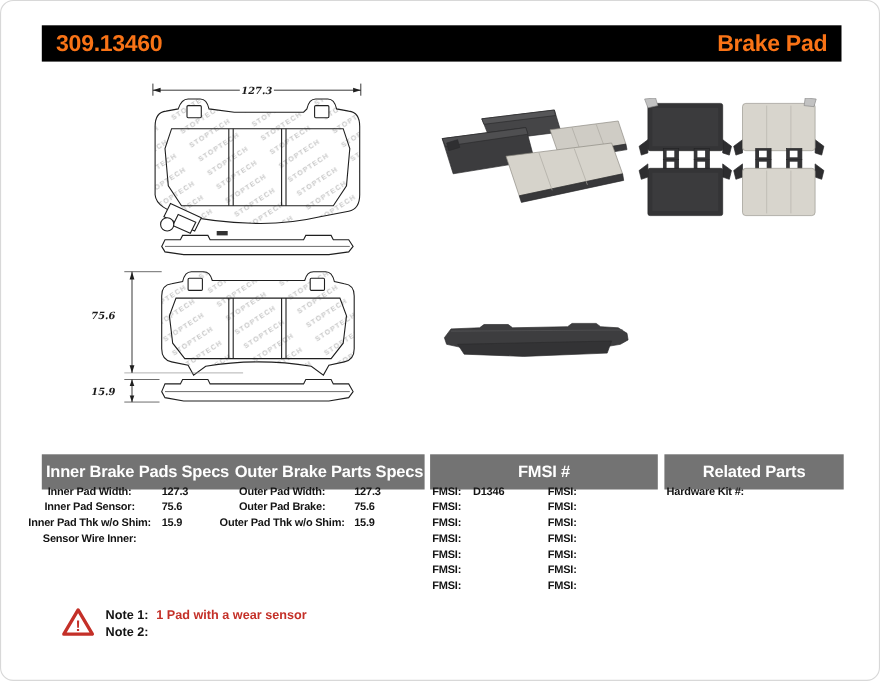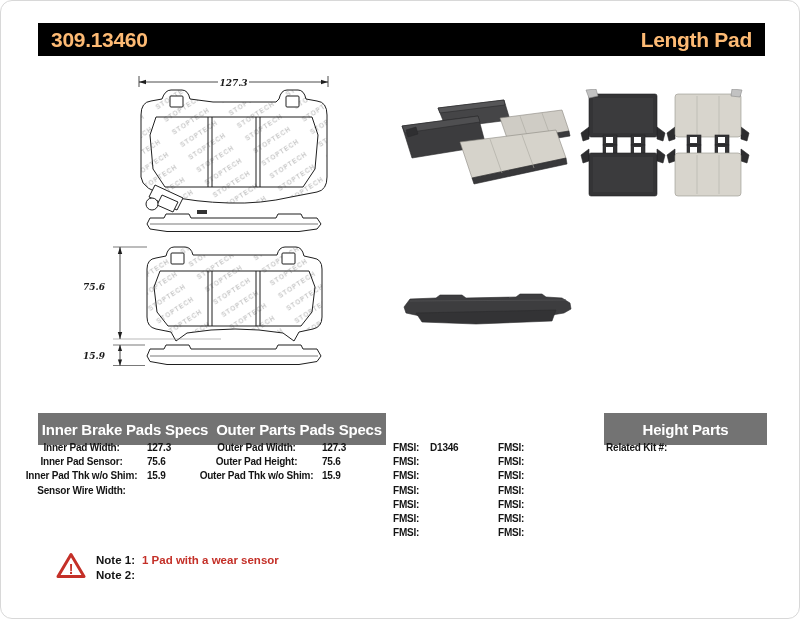--- a/index.html
+++ b/index.html
@@ -4,21 +4,21 @@
 <style>
   html,body{margin:0;padding:0;background:#fff;}
   .page{
     position:relative;width:800px;height:619px;background:#fff;
     font-family:"Liberation Sans",sans-serif;overflow:hidden;
     border:1px solid #d8d8d8;border-radius:12px;box-sizing:border-box;
   }
   
   .header-bar{
     position:absolute;left:37px;top:22px;width:727px;height:33px;background:#000;
-    color:#fdba74;display:flex;justify-content:space-between;align-items:center;
+    color:#f97316;display:flex;justify-content:space-between;align-items:center;
     padding:12px 13px;box-sizing:border-box;font-weight:bold;font-size:21px;letter-spacing:-0.3px;
   }
   
   .section-bar{
     position:absolute;top:412px;height:32px;background:#737373;color:#fff;
     display:flex;align-items:center;justify-content:center;
     font-weight:bold;font-size:15px;letter-spacing:-0.2px;
   }
   .bar-pads{left:37px;width:348px;}
   .bar-pads .half{flex:1;text-align:center;}
@@ -51,21 +51,21 @@
   .photo-edge{position:absolute;left:395px;top:288px;}
   .dim-text{font-family:"DejaVu Serif",serif;font-style:italic;font-weight:bold;font-size:9px;fill:#1a1a1a;}
 </style>
 </head>
 <body>
 
 <div class="page">
 
   <div class="header-bar">
     <span>309.13460</span>
-    <span>Length Pad</span>
+    <span>Brake Pad</span>
   </div>
 
   <svg class="drawing" width="280" height="325" viewBox="0 0 280 325">
     <defs>
       <pattern id="wm" width="58" height="15" patternUnits="userSpaceOnUse" patternTransform="rotate(-33)">
         <text x="2" y="10" font-size="6.5" font-weight="bold" fill="#c8c8c8" font-family="Liberation Sans, sans-serif" letter-spacing="1">STOPTECH</text>
       </pattern>
     </defs>
 
     <g stroke="#1f1f1f" stroke-width="0.8">
@@ -207,52 +207,55 @@
   </svg>
 
   <svg class="photo-edge" width="180" height="42" viewBox="0 0 180 42">
     <path d="M8 18 L14 10 L40 9 L44 6 L66 6 L70 9 L120 8 L124 5 L146 5 L150 8 L166 9 L174 14 L175 20 L168 24 L150 27 L120 28 L60 29 L24 27 L10 24 Z" fill="#3d3d3f" stroke="#2b2b2d" stroke-width="0.6"></path>
     <path d="M20 24 L160 21 L156 32 L80 35 L26 33 Z" fill="#333335" stroke="#2b2b2d" stroke-width="0.6"></path>
     <line x1="14" y1="12" x2="170" y2="11" stroke="#4e4e50" stroke-width="1"></line>
   </svg>
 
   <div class="section-bar bar-pads">
     <span class="half">Inner Brake Pads Specs</span>
-    <span class="half">Outer Parts Pads Specs</span>
+    <span class="half">Outer Brake Parts Specs</span>
+  </div>
+  <div class="section-bar bar-fmsi">
+    <span>FMSI #</span>
   </div>
   <div class="section-bar bar-related">
-    <span>Height Parts</span>
+    <span>Related Parts</span>
   </div>
 
   <div class="spec-col inner-col">
     <div class="spec-row">
       <span class="spec-label">Inner Pad Width:</span>
       <span class="spec-value">127.3</span>
     </div>
     <div class="spec-row">
       <span class="spec-label">Inner Pad Sensor:</span>
       <span class="spec-value">75.6</span>
     </div>
     <div class="spec-row">
       <span class="spec-label">Inner Pad Thk w/o Shim:</span>
       <span class="spec-value">15.9</span>
     </div>
     <div class="spec-row">
-      <span class="spec-label">Sensor Wire Width:</span>
+      <span class="spec-label">Sensor Wire Inner:</span>
       <span class="spec-value"></span>
     </div>
   </div>
 
   <div class="spec-col outer-col">
     <div class="spec-row">
       <span class="spec-label">Outer Pad Width:</span>
       <span class="spec-value">127.3</span>
     </div>
     <div class="spec-row">
-      <span class="spec-label">Outer Pad Height:</span>
+      <span class="spec-label">Outer Pad Brake:</span>
       <span class="spec-value">75.6</span>
     </div>
     <div class="spec-row">
       <span class="spec-label">Outer Pad Thk w/o Shim:</span>
       <span class="spec-value">15.9</span>
     </div>
   </div>
 
   <div class="fmsi-col fmsi-1">
     <div class="spec-row">
@@ -311,21 +314,21 @@
       <span class="spec-value"></span>
     </div>
     <div class="spec-row">
       <span class="spec-label">FMSI:</span>
       <span class="spec-value"></span>
     </div>
   </div>
 
   <div class="fmsi-col related-col">
     <div class="spec-row">
-      <span class="spec-label">Related Kit #:</span>
+      <span class="spec-label">Hardware Kit #:</span>
       <span class="spec-value" style="left:72px"></span>
     </div>
   </div>
 
   <svg class="warning" width="30" height="28" viewBox="0 0 30 28">
     <polygon points="15,3.5 28,25.5 2,25.5" fill="#fff" stroke="#c43028" stroke-width="3" stroke-linejoin="round"></polygon>
     <text x="15" y="22.5" text-anchor="middle" font-size="14" font-weight="bold" fill="#c43028" font-family="Liberation Sans, sans-serif">!</text>
   </svg>
   <div class="notes">
     <div class="note-row">

